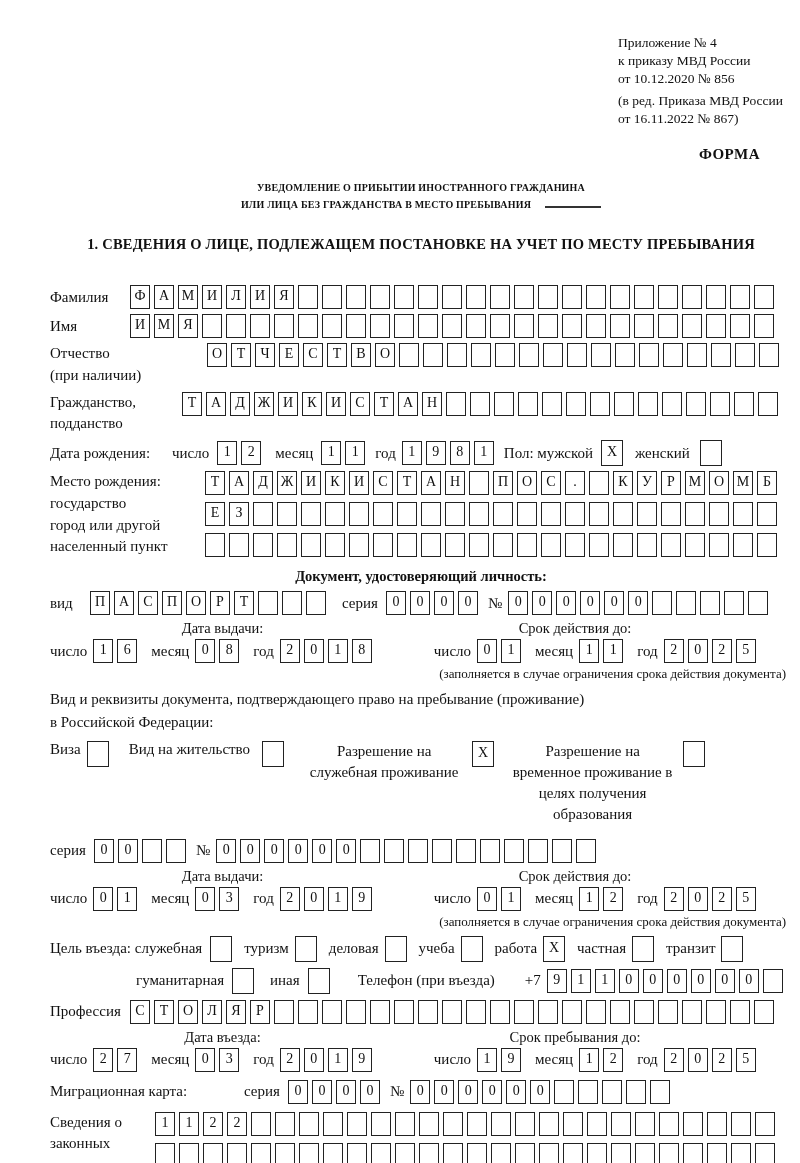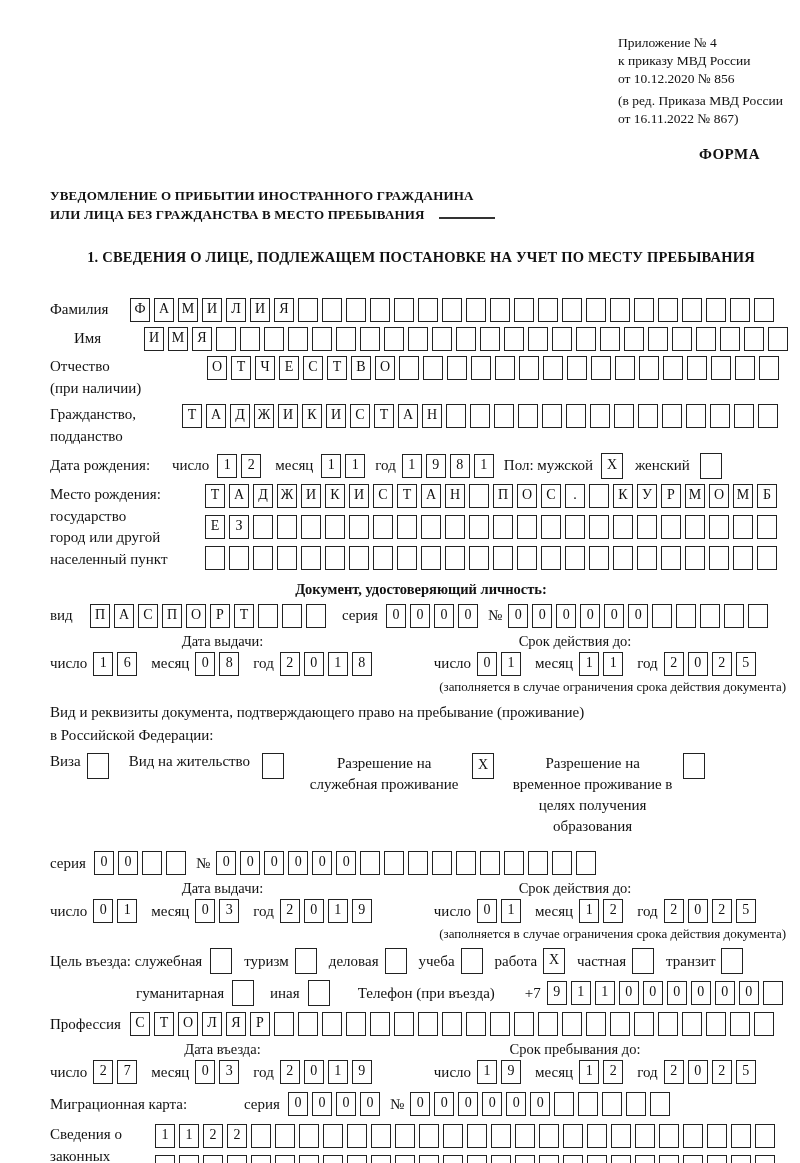--- a/index.html
+++ b/index.html
@@ -9,21 +9,21 @@
     font-family:"Liberation Serif","DejaVu Serif",serif;
     color:#111; font-size:15px; overflow:hidden;
   }
   .page { width:800px; height:1163px; padding:34px 8px 26px 50px; position:relative; }
 
   
   .appendix { margin-left:568px; font-size:13.5px; line-height:1.32; }
   .appendix .gap { height:5px; }
   .forma { text-align:right; padding-right:32px; font-weight:bold; font-size:15px; margin-top:18px; letter-spacing:.5px; }
 
-  .title { font-weight:bold; font-size:13px; line-height:1.45; margin-top:24px; letter-spacing:.2px; }
+  .title { text-align:center; font-weight:bold; font-size:10px; line-height:1.45; margin-top:18px; letter-spacing:.2px; }
   .blank-line { display:inline-block; width:56px; border-bottom:2px solid #333; height:12px; margin-left:14px; }
 
   .section-heading { font-weight:bold; font-size:14.5px; text-align:center; margin-top:24px; margin-bottom:32px; letter-spacing:.2px; }
 
   .row { display:flex; align-items:center; margin-bottom:5px; }
   .row-top { display:flex; align-items:flex-start; margin-bottom:5px; }
   .lbl { white-space:nowrap; }
   .lblcol { line-height:1.45; }
 
   .boxes { display:inline-flex; flex-wrap:nowrap; }
@@ -104,21 +104,21 @@
         <span class="cell"></span>
         <span class="cell"></span>
         <span class="cell"></span>
         <span class="cell"></span>
         <span class="cell"></span>
         <span class="cell"></span>
       </span>
   </div>
 
   <div class="row">
-    <span class="lbl" style="width:80px;margin-left:24px;">Имя</span>
+    <span class="lbl" style="width:80px;">Имя</span>
     <span class="boxes">
         <span class="cell">И</span>
         <span class="cell">М</span>
         <span class="cell">Я</span>
         <span class="cell"></span>
         <span class="cell"></span>
         <span class="cell"></span>
         <span class="cell"></span>
         <span class="cell"></span>
         <span class="cell"></span>

